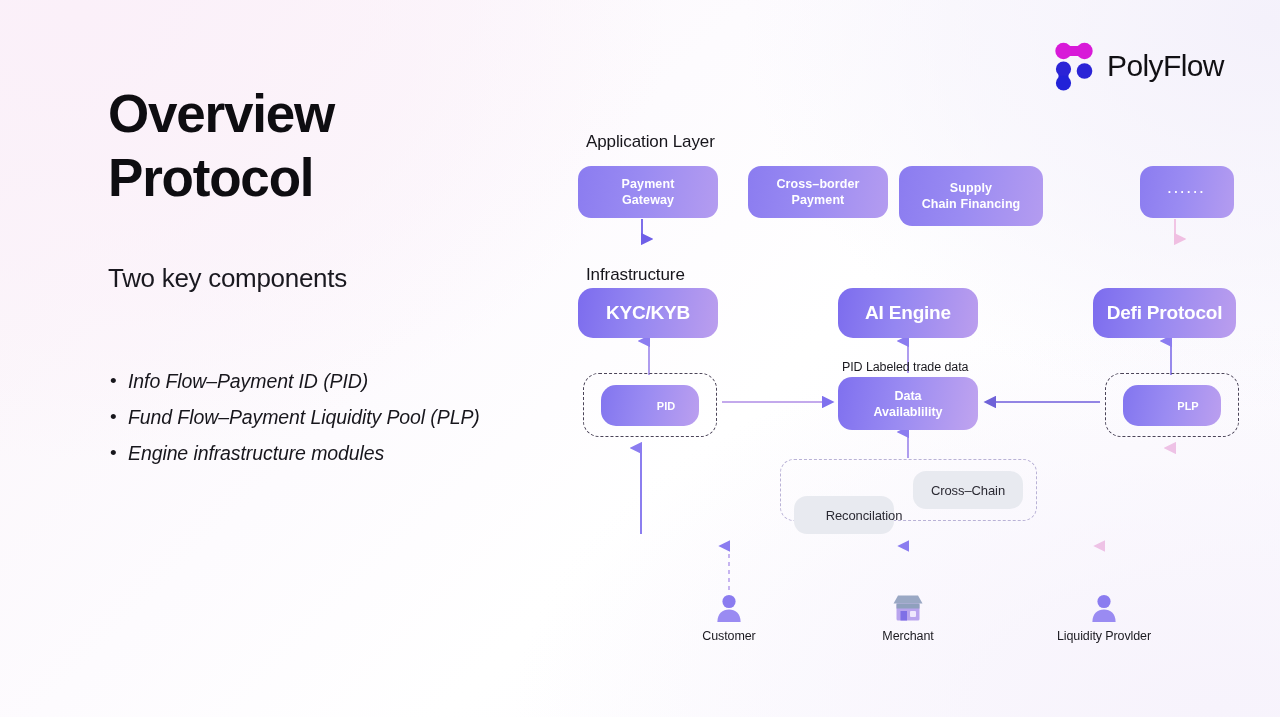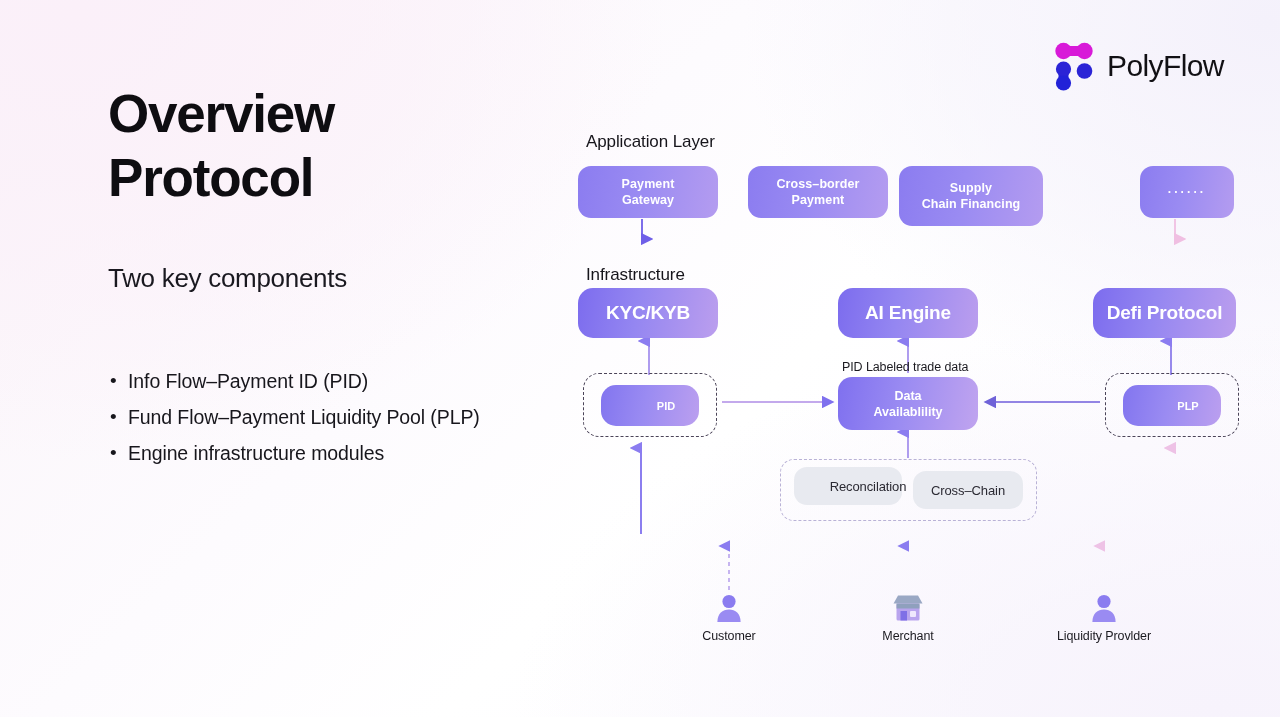--- a/index.html
+++ b/index.html
@@ -85,21 +85,21 @@
     letter-spacing: -0.1px;
     margin-bottom: 0px;
   }
   .bullet .dot {
     flex: none;
     width: 18px;
     color: #17161c;
     font-size: 19px;
     line-height: 36px;
   }
-  .bullet .txt { flex: 1; }
+  .bullet .txt { flex: 1; font-style: italic; }
 
   
   #diagram {
     position: absolute;
     left: 0;
     top: 0;
     width: 1280px;
     height: 717px;
   }
   #svg-layer {
@@ -382,21 +382,21 @@
         <div>Availablility</div>
       </div>
     </div>
 
     <div class="dashed-group" style="left:1105px; top:373px; width:134px; height:64px;"></div>
     <div class="node node-core" style="left:1123px; top:385px; width:98px; height:41px;">
       <span>PLP</span>
     </div>
 
     <div class="dashed-group light" style="left:780px; top:459px; width:257px; height:62px;"></div>
-    <div class="node node-chip" style="left:794px; top:467px; width:108px; height:38px;padding-left:40px;">
+    <div class="node node-chip" style="left:794px; top:496px; width:100px; height:38px;padding-left:40px;">
       <span>Reconcilation</span>
     </div>
     <div class="node node-chip" style="left:913px; top:471px; width:110px; height:38px;">
       <span>Cross–Chain</span>
     </div>
 
     <div class="actor" style="left:669px; top:589px;">
       <div class="actor-icon">
         <svg width="28" height="30" viewBox="0 0 28 30" xmlns="http://www.w3.org/2000/svg">
           <circle cx="14" cy="8.5" r="6.6" fill="#8b7cf0"></circle>

